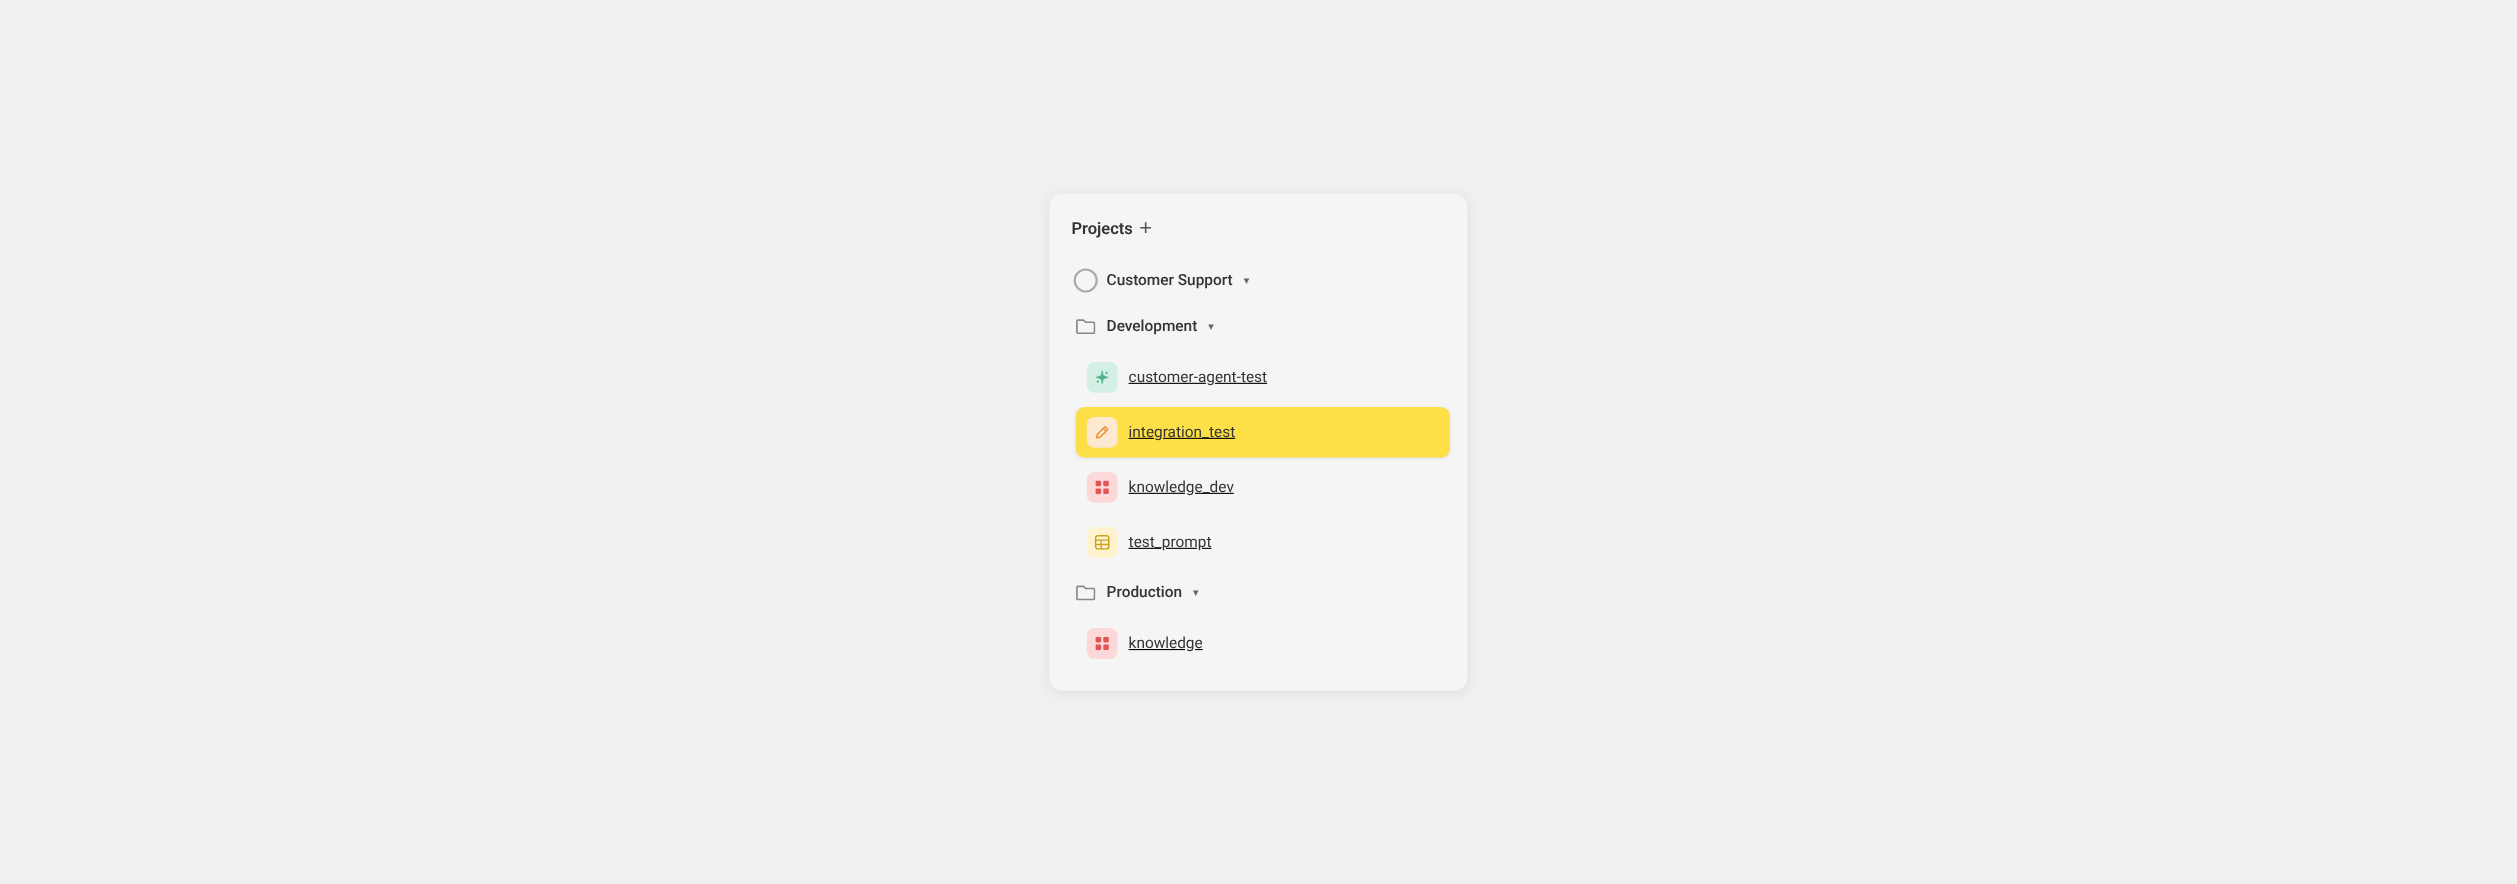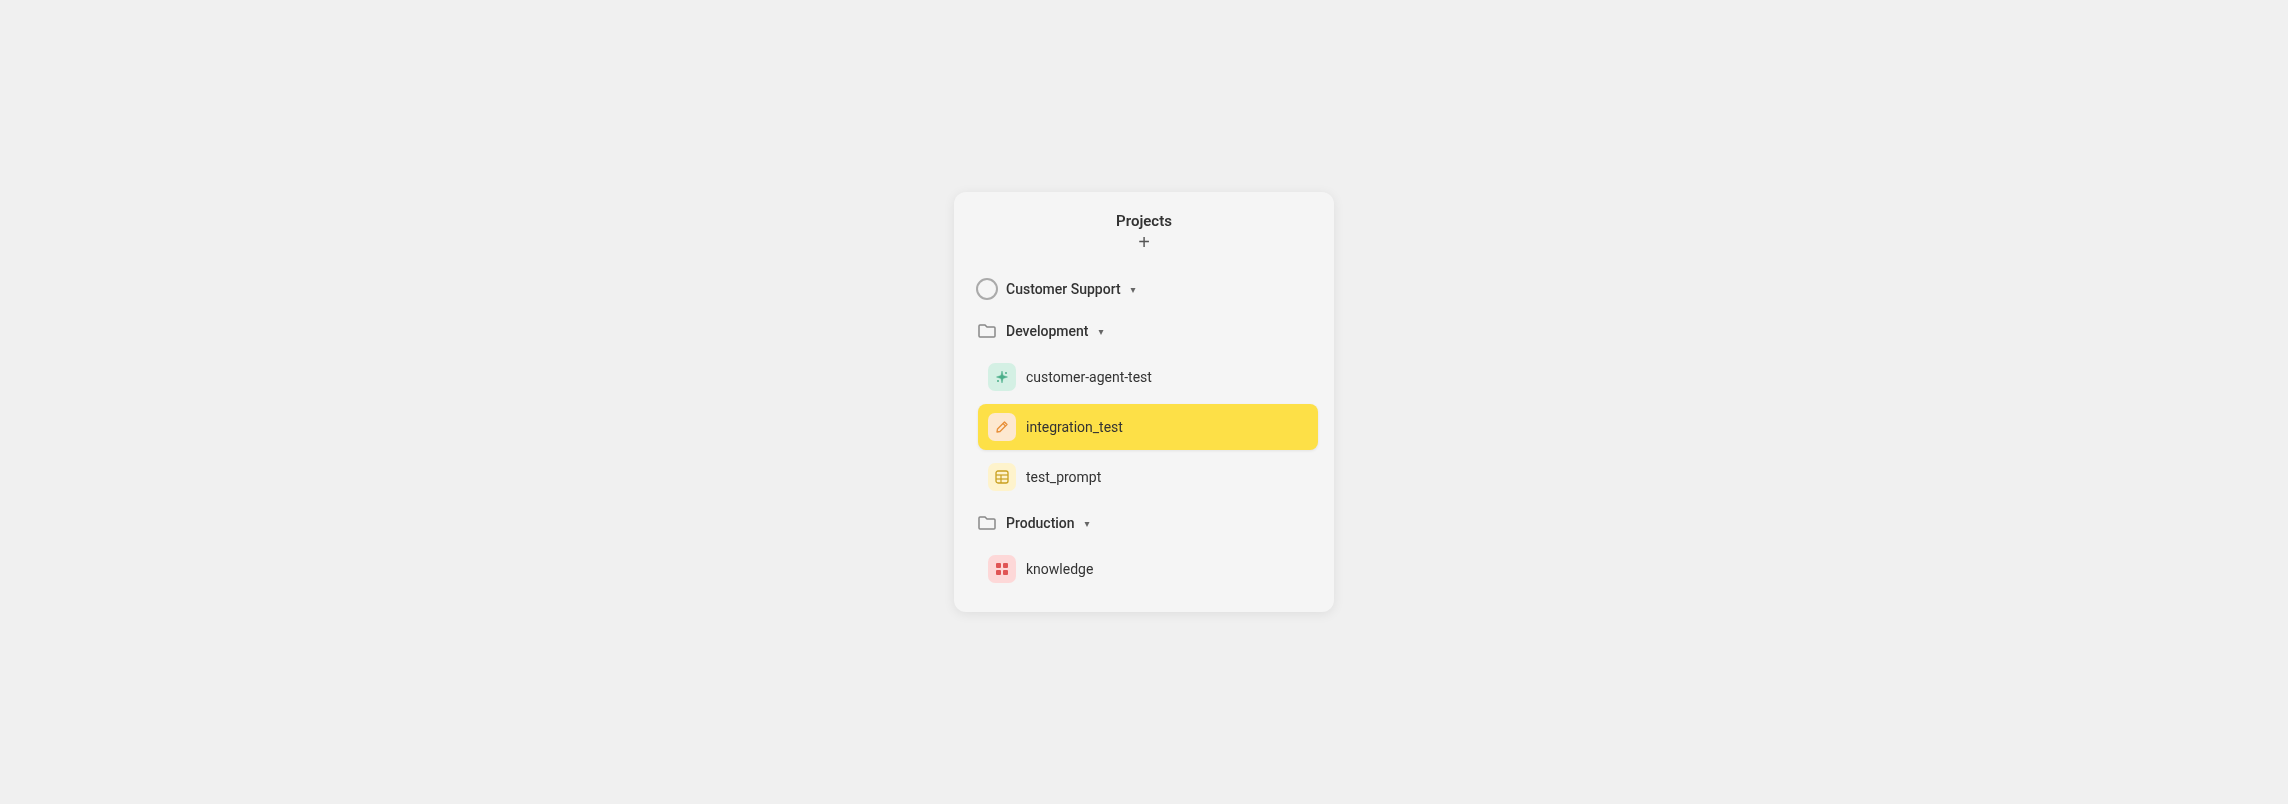--- a/index.html
+++ b/index.html
@@ -25,21 +25,20 @@
       padding: 20px 16px;
       box-shadow: 0 2px 12px rgba(0,0,0,0.08);
     }
 
     .panel-header {
       display: flex;
       align-items: center;
       justify-content: flex-start;
       margin-bottom: 16px;
       padding: 0 4px;
-      flex-direction: column;
     }
 
     .panel-title {
       font-size: 15px;
       font-weight: 600;
       color: #333;
     }
 
     .add-btn {
       background: none;
@@ -90,20 +89,21 @@
     }
 
     .project-item {
       display: flex;
       align-items: center;
       gap: 10px;
       padding: 9px 10px;
       border-radius: 8px;
       cursor: pointer;
       margin-left: 8px;
+      text-decoration: underline;
     }
 
     .project-item.active {
       background: #fde047;
       box-shadow: 0 1px 3px rgba(0,0,0,0.08);
     }
 
     .project-icon {
       width: 28px;
       height: 28px;
@@ -180,20 +180,31 @@
     <div class="project-item active">
       <div class="project-icon icon-orange">
         <svg width="16" height="16" viewBox="0 0 16 16" fill="none" xmlns="http://www.w3.org/2000/svg">
           <path d="M10.5 3L13 5.5L6 12.5L3 13L3.5 10L10.5 3Z" stroke="#e8903a" stroke-width="1.4" fill="none" stroke-linejoin="round"></path>
           <path d="M9 4.5L11.5 7" stroke="#e8903a" stroke-width="1.2"></path>
         </svg>
       </div>
       <span class="project-name">integration_test</span>
     </div>
 
+    <div class="project-item">
+      <div class="project-icon icon-red">
+        <svg width="16" height="16" viewBox="0 0 16 16" fill="none" xmlns="http://www.w3.org/2000/svg">
+          <rect x="2" y="2" width="5" height="5" rx="1" fill="#e05555"></rect>
+          <rect x="9" y="2" width="5" height="5" rx="1" fill="#e05555"></rect>
+          <rect x="2" y="9" width="5" height="5" rx="1" fill="#e05555"></rect>
+          <rect x="9" y="9" width="5" height="5" rx="1" fill="#e05555"></rect>
+        </svg>
+      </div>
+      <span class="project-name">knowledge_dev</span>
+    </div>
 
     <div class="project-item">
       <div class="project-icon icon-yellow">
         <svg width="16" height="16" viewBox="0 0 16 16" fill="none" xmlns="http://www.w3.org/2000/svg">
           <rect x="2" y="2" width="12" height="12" rx="2" stroke="#c9a020" stroke-width="1.3" fill="none"></rect>
           <line x1="2" y1="6" x2="14" y2="6" stroke="#c9a020" stroke-width="1.2"></line>
           <line x1="2" y1="10" x2="14" y2="10" stroke="#c9a020" stroke-width="1.2"></line>
           <line x1="7" y1="6" x2="7" y2="14" stroke="#c9a020" stroke-width="1.2"></line>
         </svg>
       </div>

